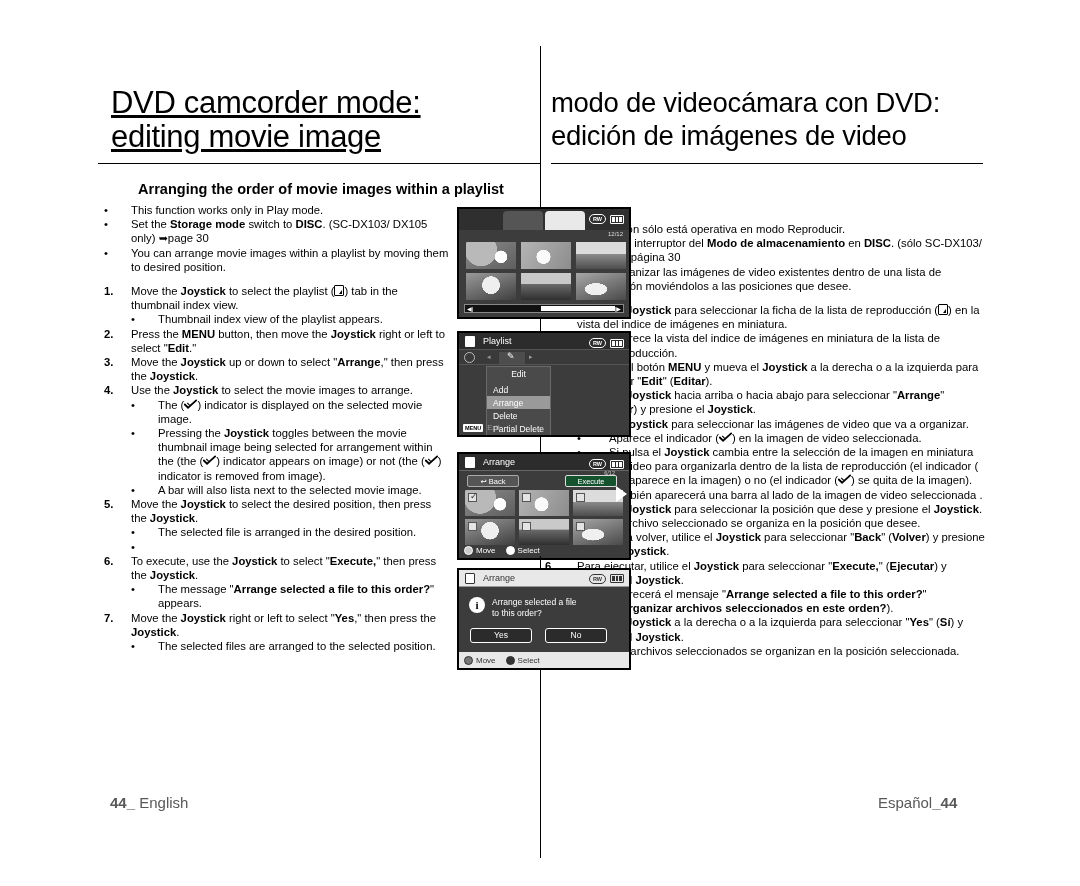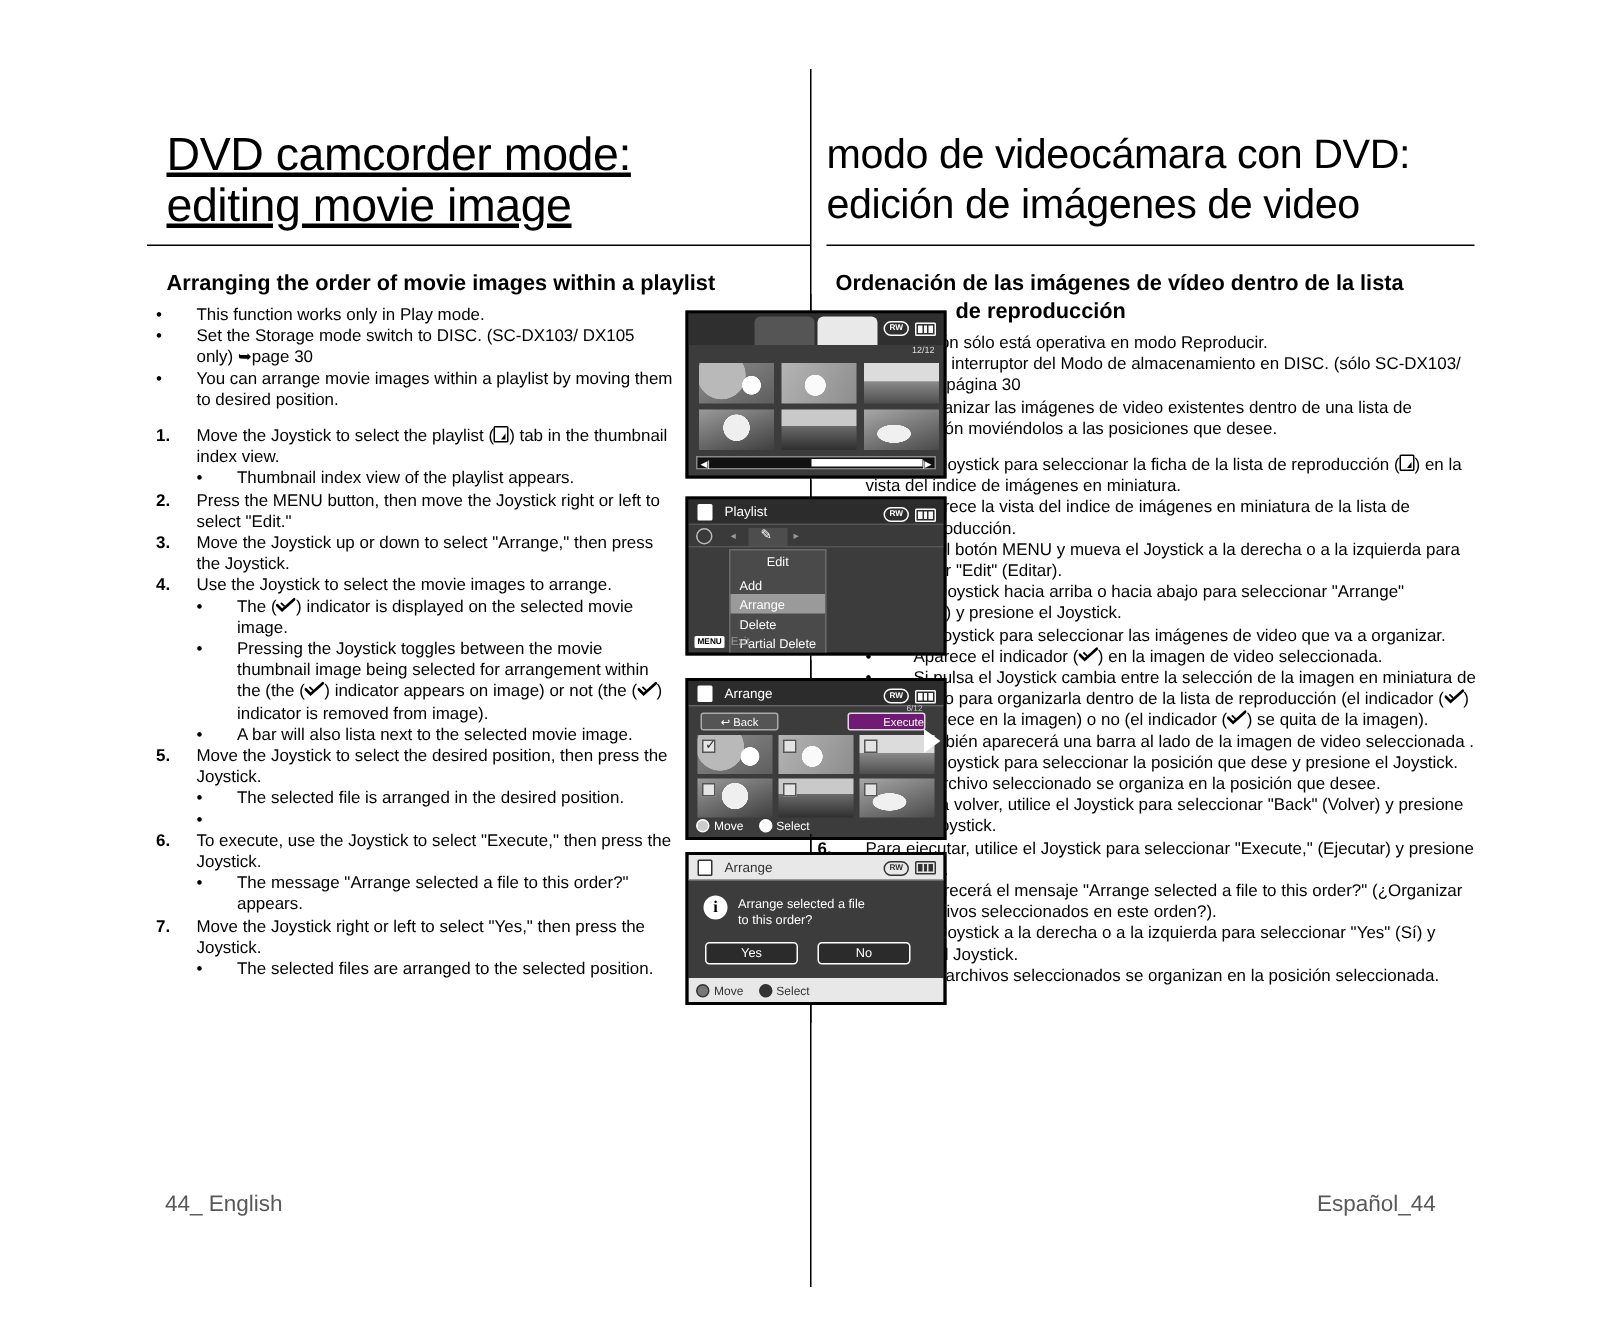--- a/index.html
+++ b/index.html
@@ -27,21 +27,21 @@
   .title.en { left: 111px; top: 86px; width: 400px; text-decoration: underline; }
   .title.es { left: 551px; top: 86px; width: 430px; font-size: 27.5px; line-height: 33px; }
   .title-rule { position:absolute; height:1px; background:#000; }
   .title-rule.en { left: 98px; top: 163px; width: 442px; }
   .title-rule.es { left: 551px; top: 163px; width: 432px; }
 
   .subtitle {
     position: absolute; font-size: 14.5px; font-weight: 700;
     line-height: 19px;
   }
-  .subtitle.en { left: 111px; top: 180px; width: 420px; }
+  .subtitle.en { left: 111px; top: 180px; width: 420px; text-align: center; }
   .subtitle.es { left: 557px; top: 180px; width: 420px; text-align: left; }
   .subtitle.es .l2 { display:block; padding-left: 80px; }
 
   
   .col { position: absolute; font-size: 11.3px; line-height: 14.2px; }
   .col.en { left: 104px; top: 203px; width: 345px; }
   .col.es { left: 545px; top: 222px; width: 440px; }
 
   .row { display: flex; align-items: flex-start; }
   .mark { flex: 0 0 auto; text-align: left; }
@@ -51,21 +51,21 @@
   .lvl1 > .mark { width: 27px; }            
   .lvl1n > .mark { width: 27px; font-weight: 700; }
   .lvl2 > .mark { width: 27px; margin-left: 27px; }
   .col.es .lvl1 > .mark  { width: 32px; }
   .col.es .lvl1n > .mark { width: 32px; font-weight:700; }
   .col.es .lvl2 > .mark  { width: 32px; margin-left: 32px; }
 
   .row + .row { margin-top: 0px; }
   .gap { height: 10px; }
 
-  b { font-weight: 400; }
+  b { font-weight: 700; }
 
   
   .g-page { font-size: 11px; }
   .g-tab {
     display:inline-block; width:10px; height:11px; border:1.3px solid #000;
     border-radius:1px; vertical-align:-1px; position:relative; background:#fff;
   }
   .g-tab:after{
     content:""; position:absolute; right:1px; bottom:1px;
     width:0;height:0;border-left:3px solid transparent;border-right:0;
@@ -149,22 +149,22 @@
 
   
   .s3-top { position:relative; height:17px; background:#2c2c2c; border-bottom:1px solid #666; }
   .s3-back {
     position:absolute; left:8px; top:21px; width:52px; height:12px;
     background:#555; border:1px solid #aaa; border-radius:2px;
     font-size:7.5px; text-align:center; line-height:11px; color:#fff;
   }
   .s3-exec {
     position:absolute; right:12px; top:21px; width:52px; height:12px;
-    background:#701a75; border:1px solid #ddd; border-radius:2px;
-    font-size:7.5px; text-align:right; line-height:11px; color:#fff;
+    background:#14532d; border:1px solid #ddd; border-radius:2px;
+    font-size:7.5px; text-align:center; line-height:11px; color:#fff;
   }
   .s3-count{ position:absolute; right:14px; top:16px; font-size:5.5px; color:#ccc;}
   .s3-grid{
     position:absolute; left:6px; top:36px; width:158px;
     display:grid; grid-template-columns:repeat(3,50px); grid-template-rows:repeat(2,26px);
     gap:3px 4px;
   }
   .cb { position:absolute; left:3px; top:3px; width:9px; height:9px; background:#e4e4e4; border:1px solid #555;}
   .cb.on:after{ content:"✓"; position:absolute; left:1px; top:-3px; font-size:9px; color:#333;}
   .s3-cursor{
@@ -241,24 +241,20 @@
   <div class="title-rule en"></div>
 
   <div class="title es">
     <span>modo de videocámara con DVD:</span><br>
     <span>edición de imágenes de video</span>
   </div>
   <div class="title-rule es"></div>
 
   <div class="subtitle en">Arranging the order of movie images within a playlist</div>
 
-  <div class="subtitle es">
-    <span>Ordenación de las imágenes de vídeo dentro de la lista</span>
-    <span class="l2">de reproducción</span>
-  </div>
 
   <div class="col en" id="col-en">
       <div class="row lvl1">
         <span class="mark">•</span>
         <span class="txt">This function works only in Play mode.</span>
       </div>
       <div class="row lvl1">
         <span class="mark">•</span>
         <span class="txt">Set the <b>Storage mode</b> switch to <b>DISC</b>. (SC-DX103/ DX105 only) <span class="g-page">➥</span>page 30</span>
       </div>

